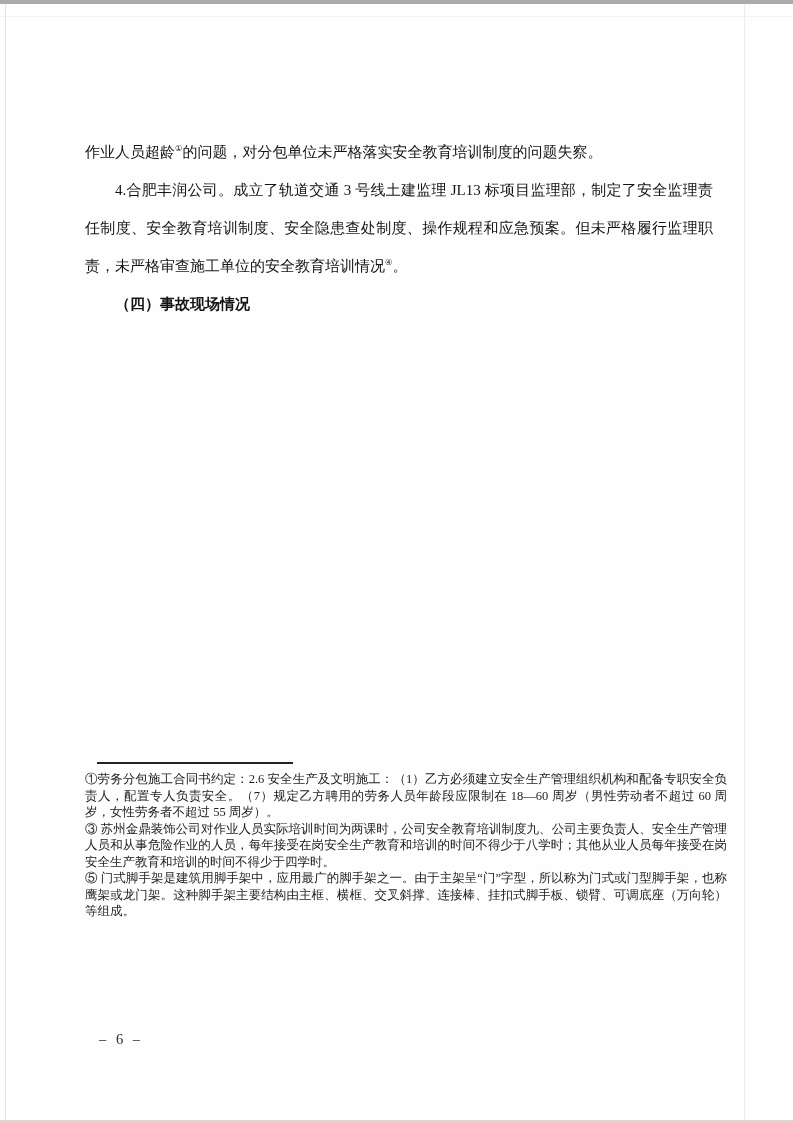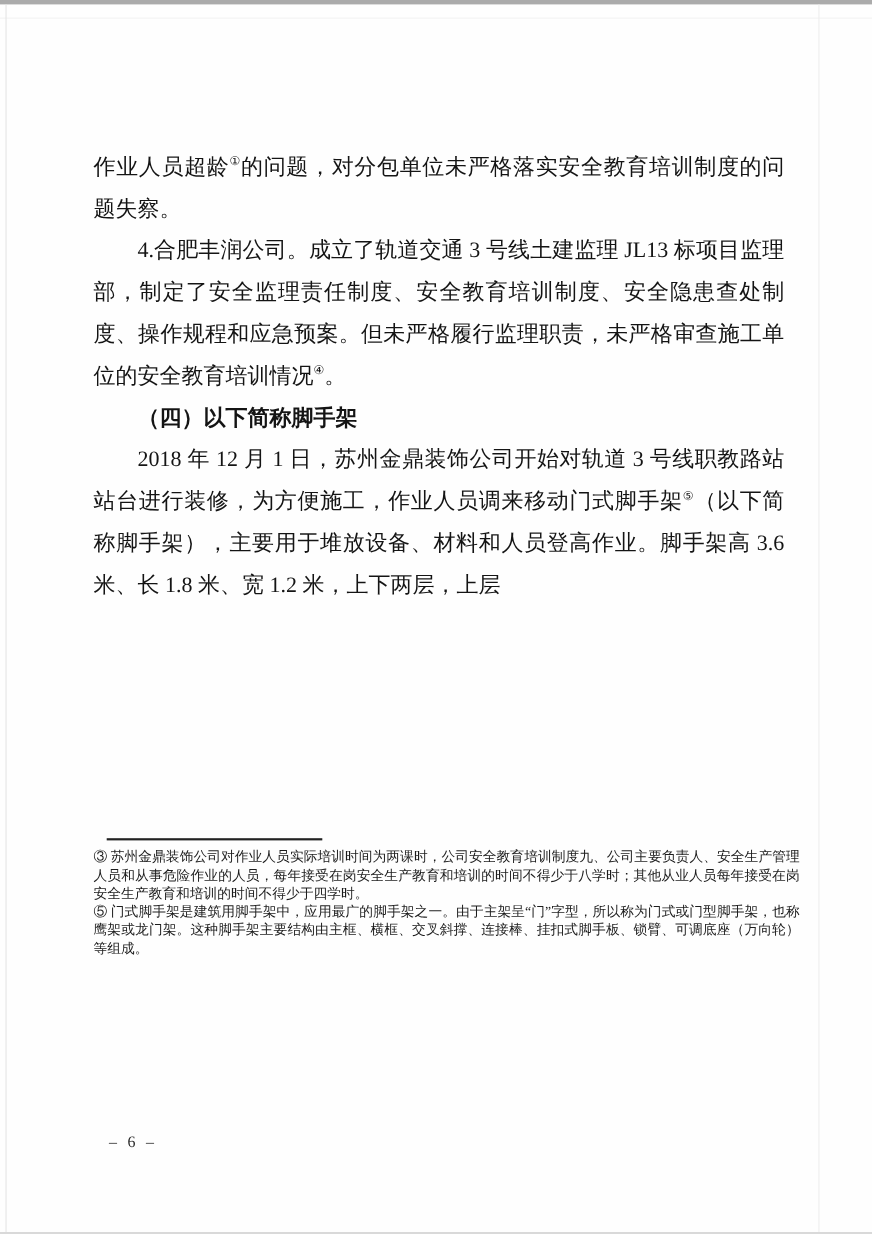--- a/index.html
+++ b/index.html
@@ -13,21 +13,21 @@
     color:#111;
   }
   .scan-top    { position:absolute; top:0; left:0; width:793px; height:4px; background:#ababab; }
   .scan-faint  { position:absolute; top:16px; left:0; width:793px; height:1px; background:#f3f3f3; }
   .scan-left   { position:absolute; top:4px; left:5px; width:1px; height:1118px; background:#e4e4e4; }
   .scan-right  { position:absolute; top:4px; left:744px; width:1px; height:1118px; background:#ededed; }
   .scan-bottom { position:absolute; bottom:0; left:0; width:793px; height:2px; background:#d9d9d9; }
 
   .body-text {
     position:absolute; left:85px; top:133px; width:628px;
-    font-size:20px; line-height:38px;
+    font-size:15px; line-height:38px;
     text-align:justify;
     color:#141414;
   }
   .body-text p { margin:0; }
   .body-text p.indent { text-indent:2em; }
   .body-text p.heading { font-weight:bold; }
   sup.fn-ref {
     font-size:0.55em;
     vertical-align:super;
     line-height:0;
@@ -57,25 +57,25 @@
 <div class="page">
   <div class="scan-top"></div>
   <div class="scan-faint"></div>
   <div class="scan-left"></div>
   <div class="scan-right"></div>
   <div class="scan-bottom"></div>
 
   <div class="body-text" id="body-text">
       <p class="">作业人员超龄<sup class="fn-ref">①</sup>的问题，对分包单位未严格落实安全教育培训制度的问题失察。</p>
       <p class="indent">4.合肥丰润公司。成立了轨道交通 3 号线土建监理 JL13 标项目监理部，制定了安全监理责任制度、安全教育培训制度、安全隐患查处制度、操作规程和应急预案。但未严格履行监理职责，未严格审查施工单位的安全教育培训情况<sup class="fn-ref">④</sup>。</p>
-      <p class="indent heading">（四）以下简称脚手架</p>
-      <p class="indent">2018 年 12 月 1 日，苏州金鼎装饰公司开始对轨道 3 号线职教路站站台进行装修，为方便施工，作业人员调来移动门式脚手架<sup class="fn-ref">⑤</sup>（以下简称脚手架），主要用于堆放设备、材料和人员登高作业。脚手架高 3.6 米、长 1.8 米、宽 1.2 米，上下两层，上层</p>
+      <p class="indent heading">（四）事故现场情况</p>
     </div>
 
   <div class="footnote-sep"></div>
 
   <div class="footnotes" id="footnotes">
+      <p>①劳务分包施工合同书约定：2.6 安全生产及文明施工：（1）乙方必须建立安全生产管理组织机构和配备专职安全负责人，配置专人负责安全。（7）规定乙方聘用的劳务人员年龄段应限制在 18—60 周岁（男性劳动者不超过 60 周岁，女性劳务者不超过 55 周岁）。</p>
       <p>③ 苏州金鼎装饰公司对作业人员实际培训时间为两课时，公司安全教育培训制度九、公司主要负责人、安全生产管理人员和从事危险作业的人员，每年接受在岗安全生产教育和培训的时间不得少于八学时；其他从业人员每年接受在岗安全生产教育和培训的时间不得少于四学时。</p>
       <p>⑤ 门式脚手架是建筑用脚手架中，应用最广的脚手架之一。由于主架呈“门”字型，所以称为门式或门型脚手架，也称鹰架或龙门架。这种脚手架主要结构由主框、横框、交叉斜撑、连接棒、挂扣式脚手板、锁臂、可调底座（万向轮）等组成。</p>
     </div>
 
   <div class="page-number">– 6 –</div>
 </div>
 
 </body></html>

